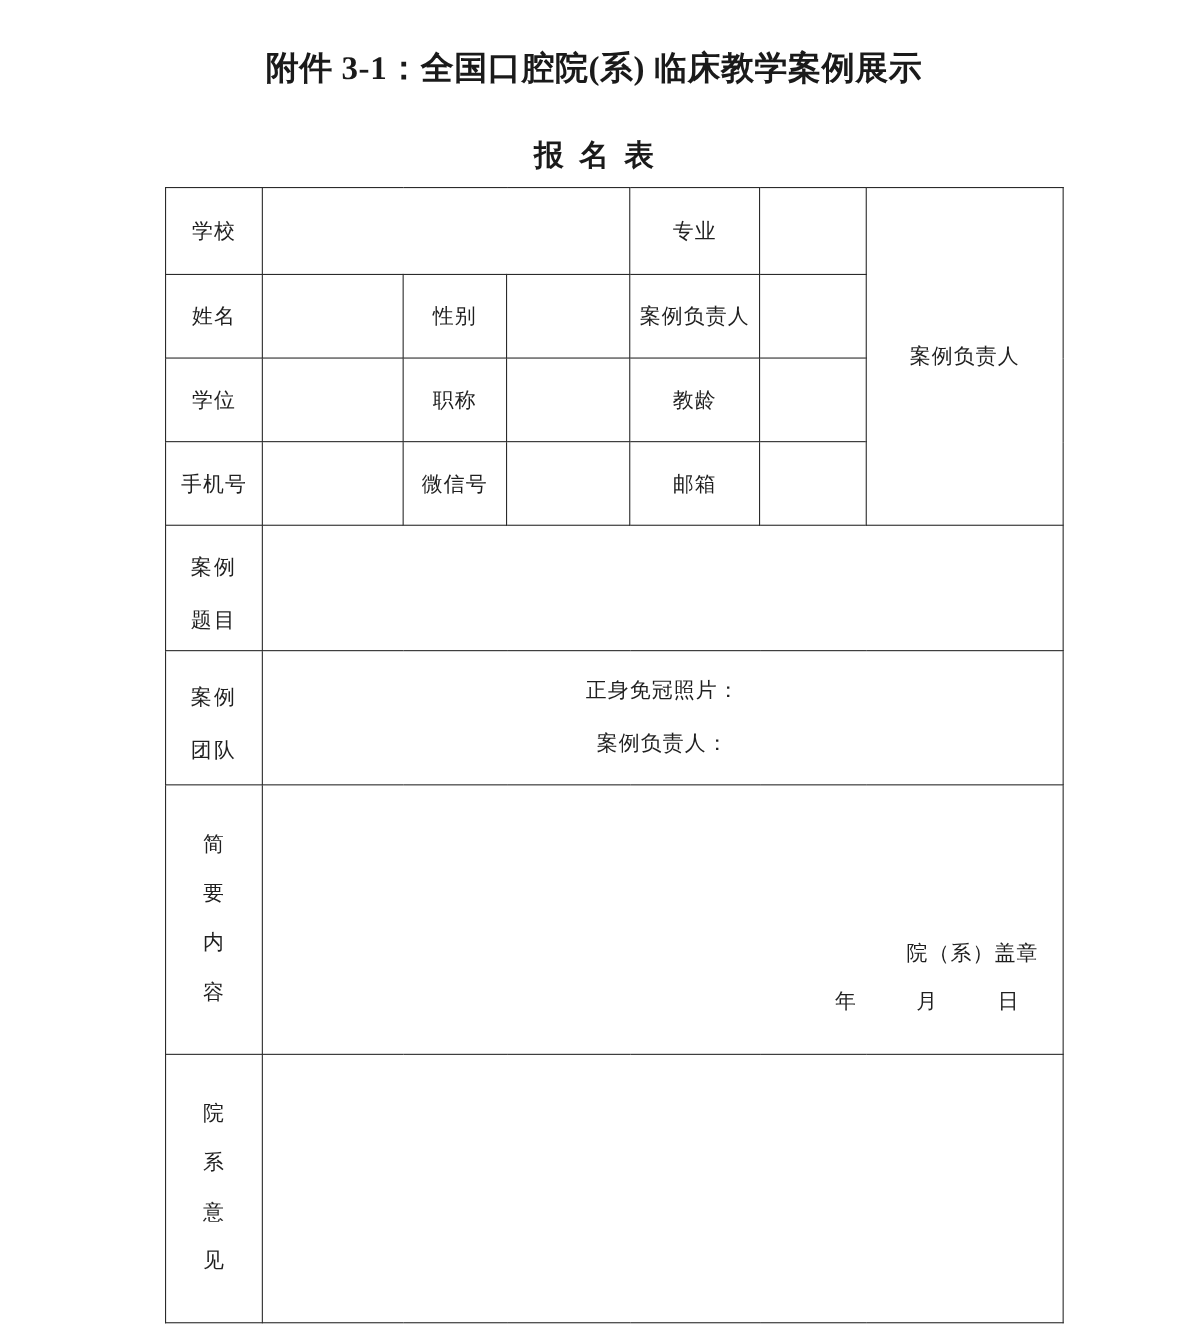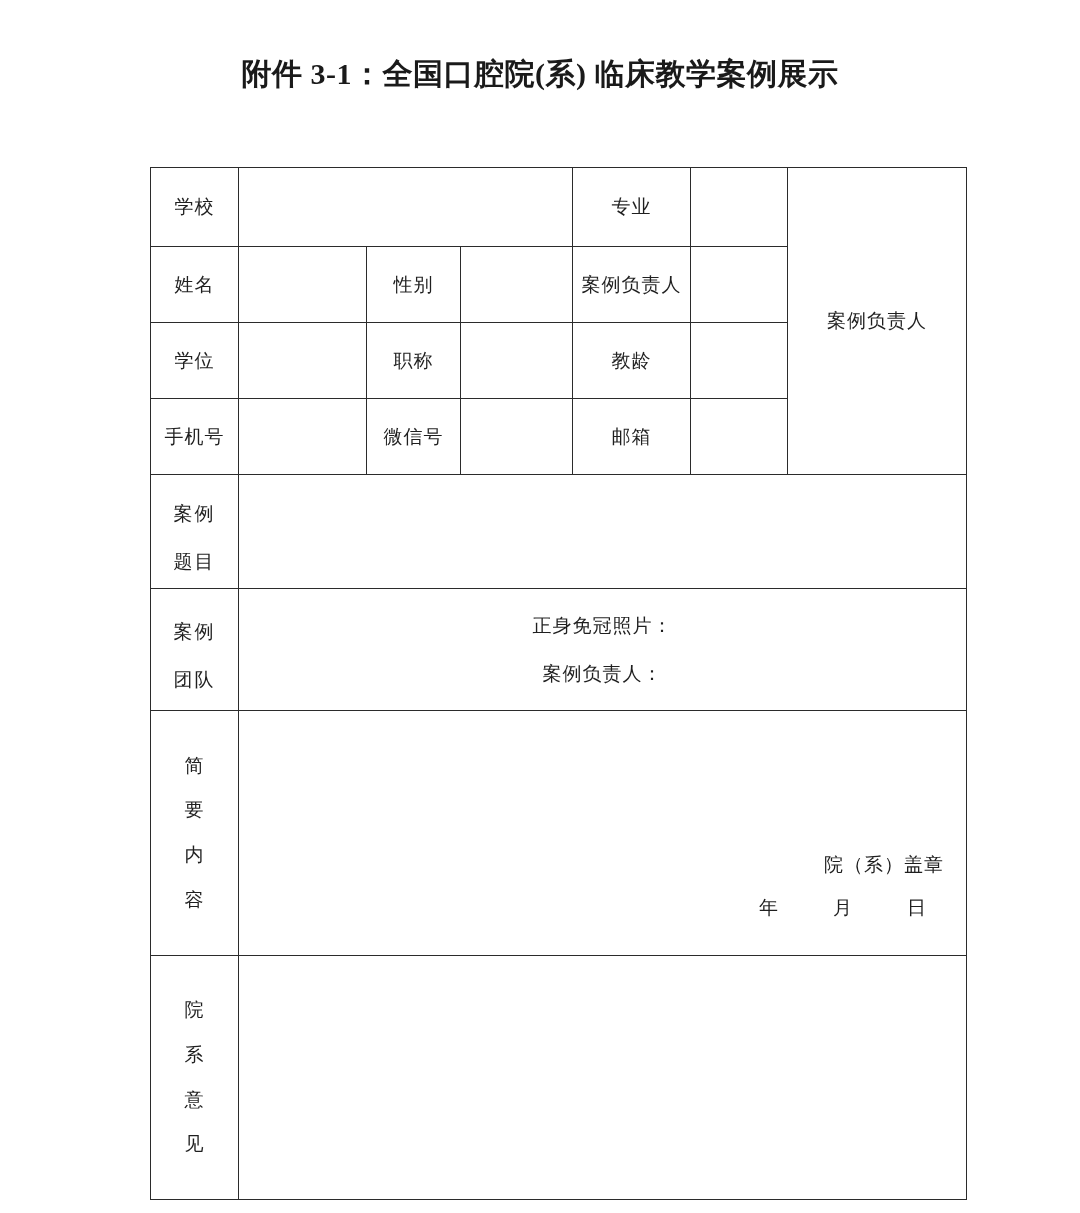--- a/index.html
+++ b/index.html
@@ -22,41 +22,41 @@
     position: relative;
     box-sizing: border-box;
   }
 
   
   .doc-title {
     text-align: center;
     font-size: 30px;
     font-weight: bold;
     letter-spacing: 0.5px;
-    margin: 12px;
+    margin: 1px;
     padding-top: 43px;
     line-height: 1.25;
     white-space: nowrap;
   }
   .doc-subtitle {
     text-align: center;
     font-size: 27px;
     font-weight: bold;
     letter-spacing: 14px;
     padding-top: 40px;
     padding-bottom: 0;
     margin: 0;
     text-indent: 14px;
   }
 
   
   .table-wrap {
     position: absolute;
     left: 150px;
-    top: 155px;
+    top: 169px;
     width: 816px;
   }
   table.form {
     border-collapse: collapse;
     width: 816px;
     table-layout: fixed;
   }
   table.form td {
     border: 1px solid #2b2b2b;
     font-size: 19px;
@@ -133,20 +133,21 @@
     text-indent: 18px;
   }
 </style>
 </head>
 <body>
 
 <div class="page">
 
   <h1 class="doc-title">附件 3-1：全国口腔院(系) 临床教学案例展示</h1>
 
+  <div class="doc-subtitle">报名表</div>
 
   <div class="table-wrap">
     <table class="form">
       <colgroup>
         <col style="width:88px">
         <col style="width:128px">
         <col style="width:94px">
         <col style="width:112px">
         <col style="width:118px">
         <col style="width:97px">

